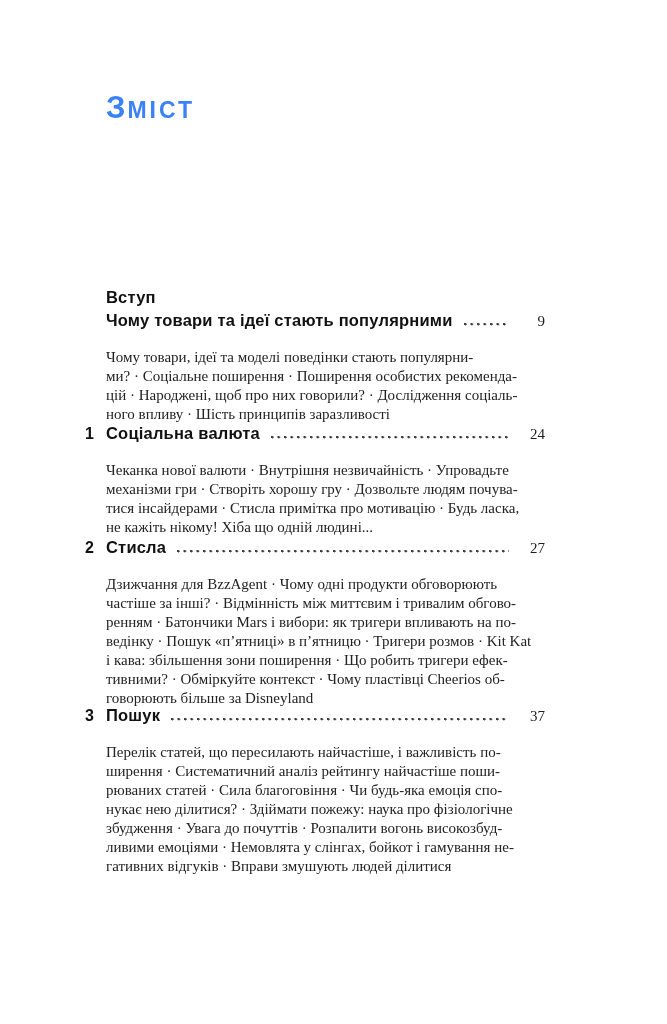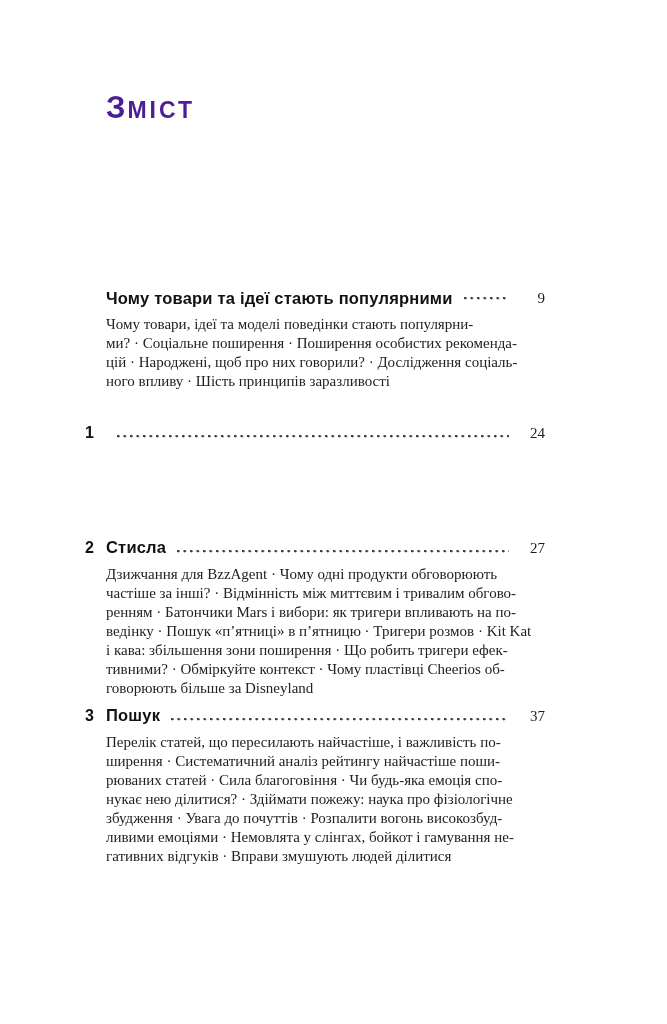--- a/index.html
+++ b/index.html
@@ -13,21 +13,21 @@
   }
   .page-title {
     position: absolute;
     left: 106px; top: 90px;
     margin: 0;
     font-family: "Liberation Sans", sans-serif;
     font-weight: bold;
     font-size: 23px;
     letter-spacing: 3px;
     text-transform: uppercase;
-    color: #4c1d95;
+    color: #3b82f6;
   }
   .page-title::first-letter { font-size: 31px; letter-spacing: 2px; }
 
   .content {
     position: absolute;
     left: 85px; top: 0;
     width: 460px;
   }
   .entry { position: absolute; left: 0; width: 100%; }
   .entry-intro { top: 286px; }
@@ -43,21 +43,21 @@
     line-height: 22px;
     letter-spacing: 0.2px;
     color: #111;
   }
   .h-row {
     display: flex;
     align-items: baseline;
     line-height: 20px;
     margin-top: 0;
   }
-  .entry-intro .h-row { margin-left: 21px; margin-top: 2px; align-items: center; }
+  .entry-intro .h-row { margin-left: 21px; margin-top: 2px; }
   .h-num {
     flex: 0 0 21px;
     font-family: "Liberation Sans", sans-serif;
     font-weight: bold;
     font-size: 16px;
     color: #111;
   }
   .h-title {
     font-family: "Liberation Sans", sans-serif;
     font-weight: bold;
@@ -77,54 +77,60 @@
   .h-page {
     flex: 0 0 36px;
     text-align: right;
     font-family: "Liberation Serif", serif;
     font-size: 15px;
     font-feature-settings: "onum" 1;
     color: #1e1e1e;
   }
   .summary {
     margin-left: 21px;
-    margin-top: 7px;
+    margin-top: 17px;
     font-size: 15px;
     line-height: 19px;
     white-space: pre;
     color: #222;
   }
 </style>
 </head>
 <body>
 
 <div class="page">
 
   <h1 class="page-title">Зміст</h1>
 
   <div class="content">
 
     <section class="entry entry-intro">
+      <div class="kicker">Вступ</div>
       <div class="h-row">
         <span class="h-title">Чому товари та ідеї стають популярними</span>
         <span class="leader"></span>
         <span class="h-page">9</span>
       </div>
       <div class="summary">Чому товари, ідеї та моделі поведінки стають популярни-
 ми? · Соціальне поширення · Поширення особистих рекоменда-
 цій · Народжені, щоб про них говорили? · Дослідження соціаль-
 ного впливу · Шість принципів заразливості</div>
     </section>
 
     <section class="entry entry-ch1">
       <div class="h-row">
         <span class="h-num">1</span>
+        <span class="h-title">Соціальна валюта</span>
         <span class="leader"></span>
         <span class="h-page">24</span>
       </div>
+      <div class="summary">Чеканка нової валюти · Внутрішня незвичайність · Упровадьте
+механізми гри · Створіть хорошу гру · Дозвольте людям почува-
+тися інсайдерами · Стисла примітка про мотивацію · Будь ласка,
+не кажіть нікому! Хіба що одній людині...</div>
     </section>
 
     <section class="entry entry-ch2">
       <div class="h-row">
         <span class="h-num">2</span>
         <span class="h-title">Стисла</span>
         <span class="leader"></span>
         <span class="h-page">27</span>
       </div>
       <div class="summary">Дзижчання для BzzAgent · Чому одні продукти обговорюють

